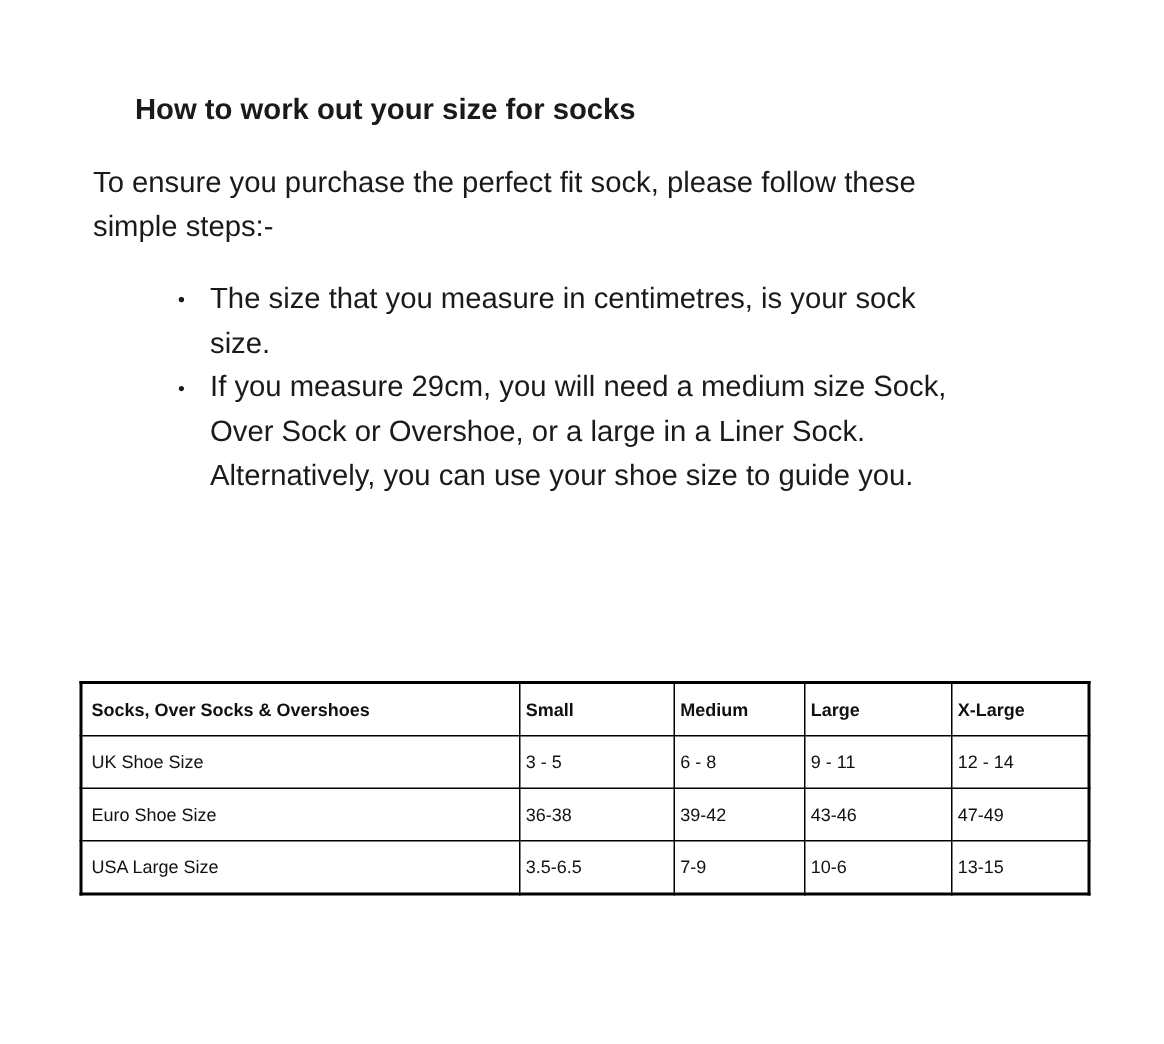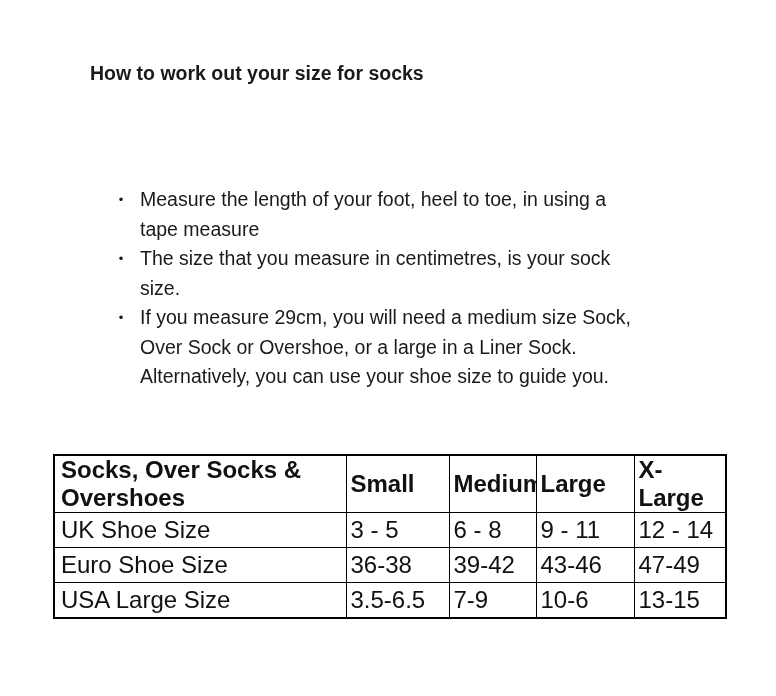--- a/index.html
+++ b/index.html
@@ -64,21 +64,21 @@
   .step-text {
     white-space: pre-line;
   }
   .size-table {
     position: absolute;
     left: 53px;
     top: 454px;
     width: 672px;
     border-collapse: collapse;
     table-layout: fixed;
-    font-size: 24px;
+    font-size: 12px;
     color: #111111;
     border: 2px solid #000000;
   }
   .size-table th,
   .size-table td {
     border: 1.5px solid #000000;
     height: 34px;
     padding: 0 4px;
     text-align: left;
     vertical-align: middle;
@@ -93,26 +93,26 @@
     padding-left: 6px;
   }
 </style>
 </head>
 <body>
 
 <div class="page">
 
   <h1 class="doc-title">How to work out your size for socks</h1>
 
+  <p class="intro">To ensure you purchase the perfect fit sock, please follow these
+simple steps:-</p>
 
   <ul class="steps">
     <li class="step">
       <span class="step-bullet">•</span>
-      <span class="step-text">Measure the length of your foot, heel to toe, in using a
-tape measure</span>
     </li>
     <li class="step">
       <span class="step-bullet">•</span>
       <span class="step-text">The size that you measure in centimetres, is your sock
 size.</span>
     </li>
     <li class="step">
       <span class="step-bullet">•</span>
       <span class="step-text">If you measure 29cm, you will need a medium size Sock,
 Over Sock or Overshoe, or a large in a Liner Sock.

